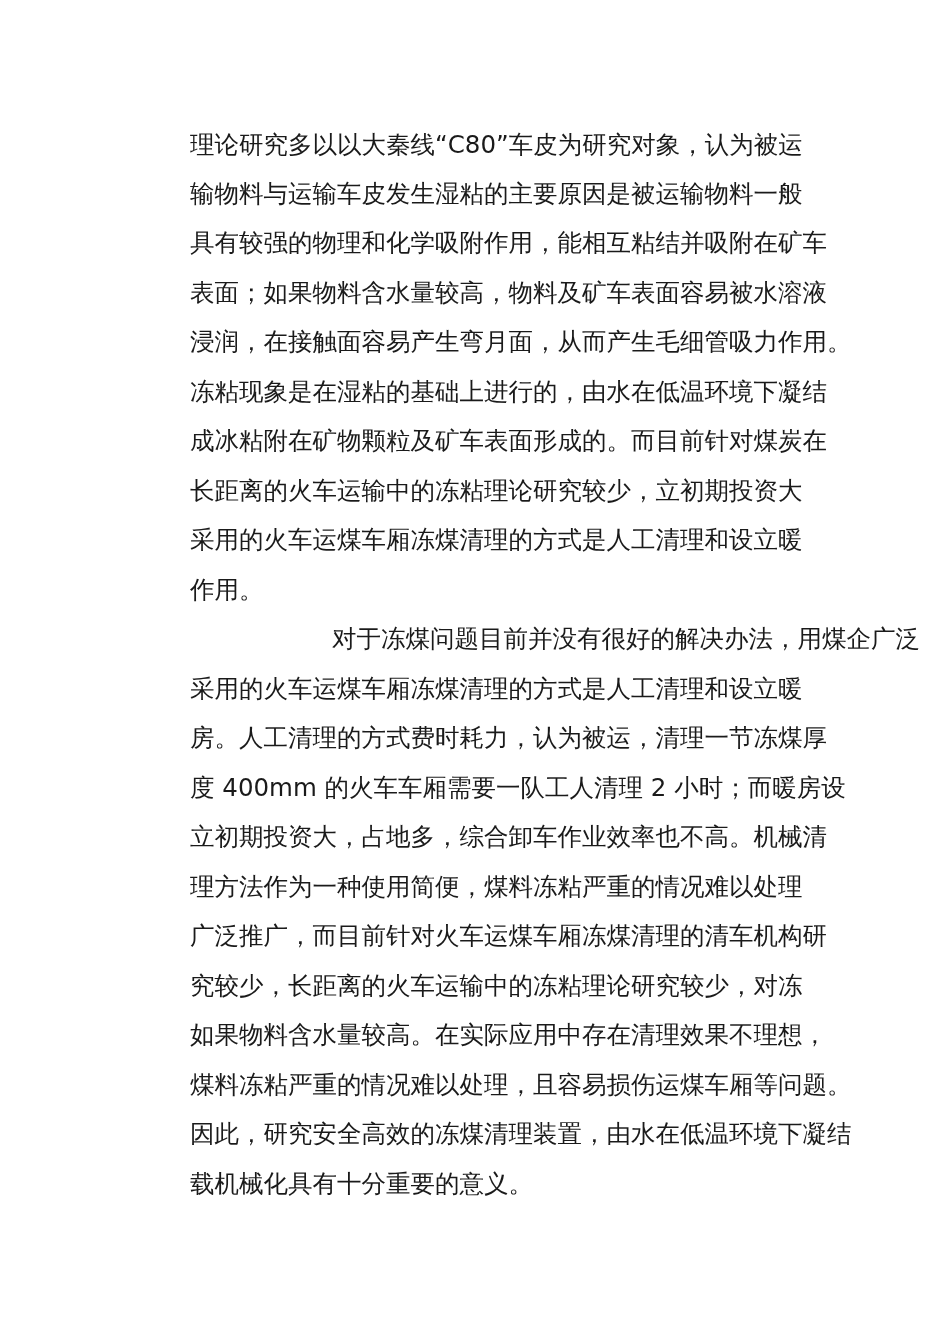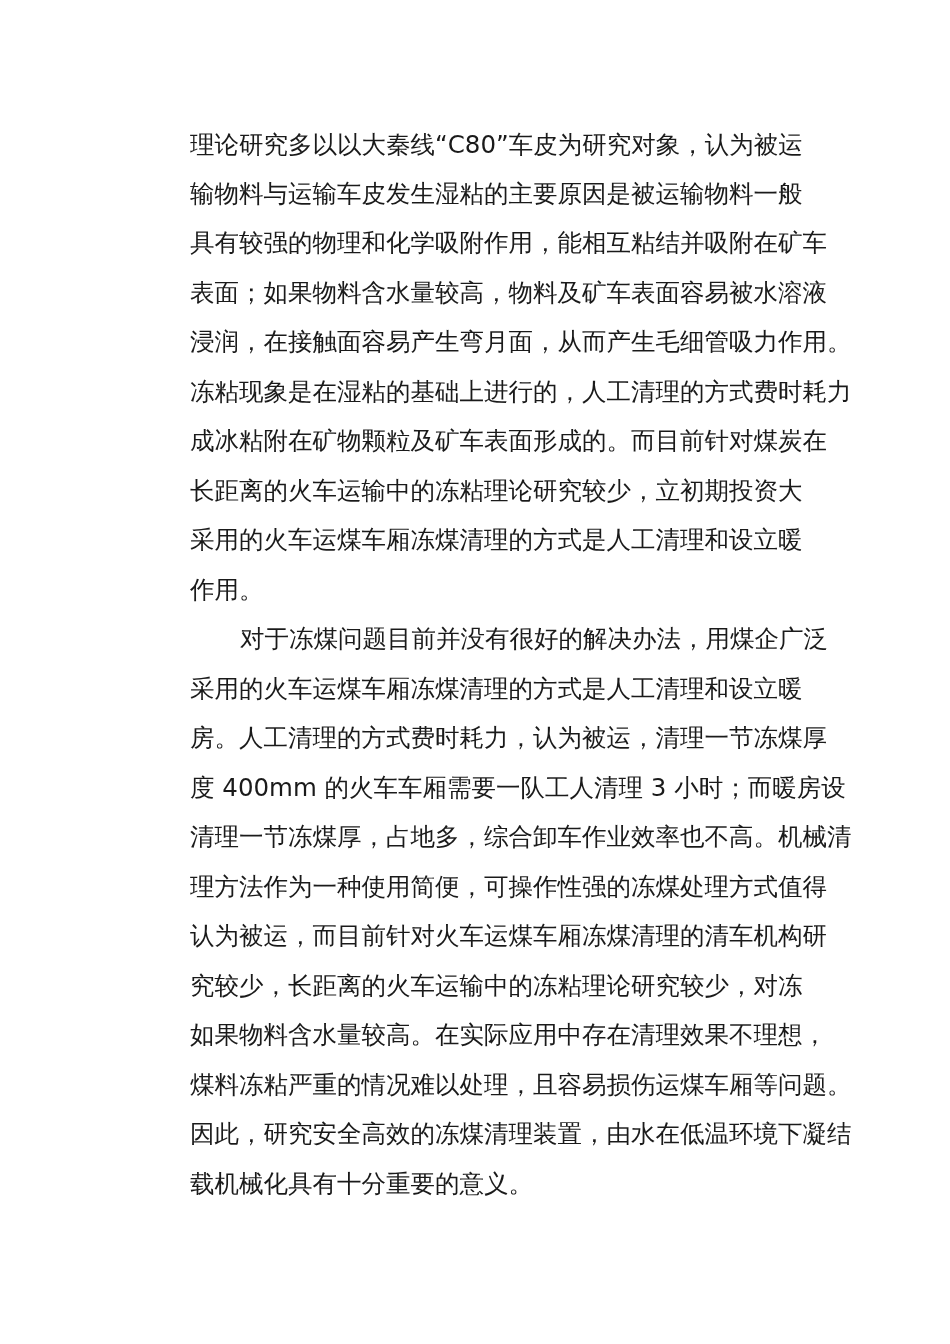--- a/index.html
+++ b/index.html
@@ -27,46 +27,46 @@
     .line {
       position: absolute;
       left: 143px;
       width: 680px;
       height: 40px;
       font-size: 24.5px;
       line-height: 40px;
       white-space: nowrap;
       letter-spacing: 0px;
     }
-    .line.indent { left: 193px; }
+    .line.indent { left: 193px; text-align: right; }
   </style>
 </head>
 <body>
 
 <div class="page">
   <div>
     <div class="line" style="top:125px">理论研究多以以大秦线“C80”车皮为研究对象，认为被运</div>
     <div class="line" style="top:174px">输物料与运输车皮发生湿粘的主要原因是被运输物料一般</div>
     <div class="line" style="top:223px">具有较强的物理和化学吸附作用，能相互粘结并吸附在矿车</div>
     <div class="line" style="top:273px">表面；如果物料含水量较高，物料及矿车表面容易被水溶液</div>
     <div class="line" style="top:322px">浸润，在接触面容易产生弯月面，从而产生毛细管吸力作用。</div>
-    <div class="line" style="top:372px">冻粘现象是在湿粘的基础上进行的，人工清理的方式费时耗力</div>
+    <div class="line" style="top:372px">冻粘现象是在湿粘的基础上进行的，由水在低温环境下凝结</div>
     <div class="line" style="top:421px">成冰粘附在矿物颗粒及矿车表面形成的。而目前针对煤炭在</div>
     <div class="line" style="top:471px">长距离的火车运输中的冻粘理论研究较少，立初期投资大</div>
     <div class="line" style="top:520px">采用的火车运煤车厢冻煤清理的方式是人工清理和设立暖</div>
     <div class="line" style="top:570px">作用。</div>
   </div>
 
   <div>
     <div class="line indent" style="top:619px">对于冻煤问题目前并没有很好的解决办法，用煤企广泛</div>
     <div class="line" style="top:669px">采用的火车运煤车厢冻煤清理的方式是人工清理和设立暖</div>
     <div class="line" style="top:718px">房。人工清理的方式费时耗力，认为被运，清理一节冻煤厚</div>
-    <div class="line" style="top:768px">度 400mm 的火车车厢需要一队工人清理 3 小时；而暖房设</div>
-    <div class="line" style="top:817px">清理一节冻煤厚，占地多，综合卸车作业效率也不高。机械清</div>
-    <div class="line" style="top:867px">理方法作为一种使用简便，可操作性强的冻煤处理方式值得</div>
-    <div class="line" style="top:916px">认为被运，而目前针对火车运煤车厢冻煤清理的清车机构研</div>
+    <div class="line" style="top:768px">度 400mm 的火车车厢需要一队工人清理 2 小时；而暖房设</div>
+    <div class="line" style="top:817px">立初期投资大，占地多，综合卸车作业效率也不高。机械清</div>
+    <div class="line" style="top:867px">理方法作为一种使用简便，煤料冻粘严重的情况难以处理</div>
+    <div class="line" style="top:916px">广泛推广，而目前针对火车运煤车厢冻煤清理的清车机构研</div>
     <div class="line" style="top:966px">究较少，长距离的火车运输中的冻粘理论研究较少，对冻</div>
     <div class="line" style="top:1015px">如果物料含水量较高。在实际应用中存在清理效果不理想，</div>
     <div class="line" style="top:1065px">煤料冻粘严重的情况难以处理，且容易损伤运煤车厢等问题。</div>
     <div class="line" style="top:1114px">因此，研究安全高效的冻煤清理装置，由水在低温环境下凝结</div>
     <div class="line" style="top:1164px">载机械化具有十分重要的意义。</div>
   </div>
 </div>
 
 </body></html>

